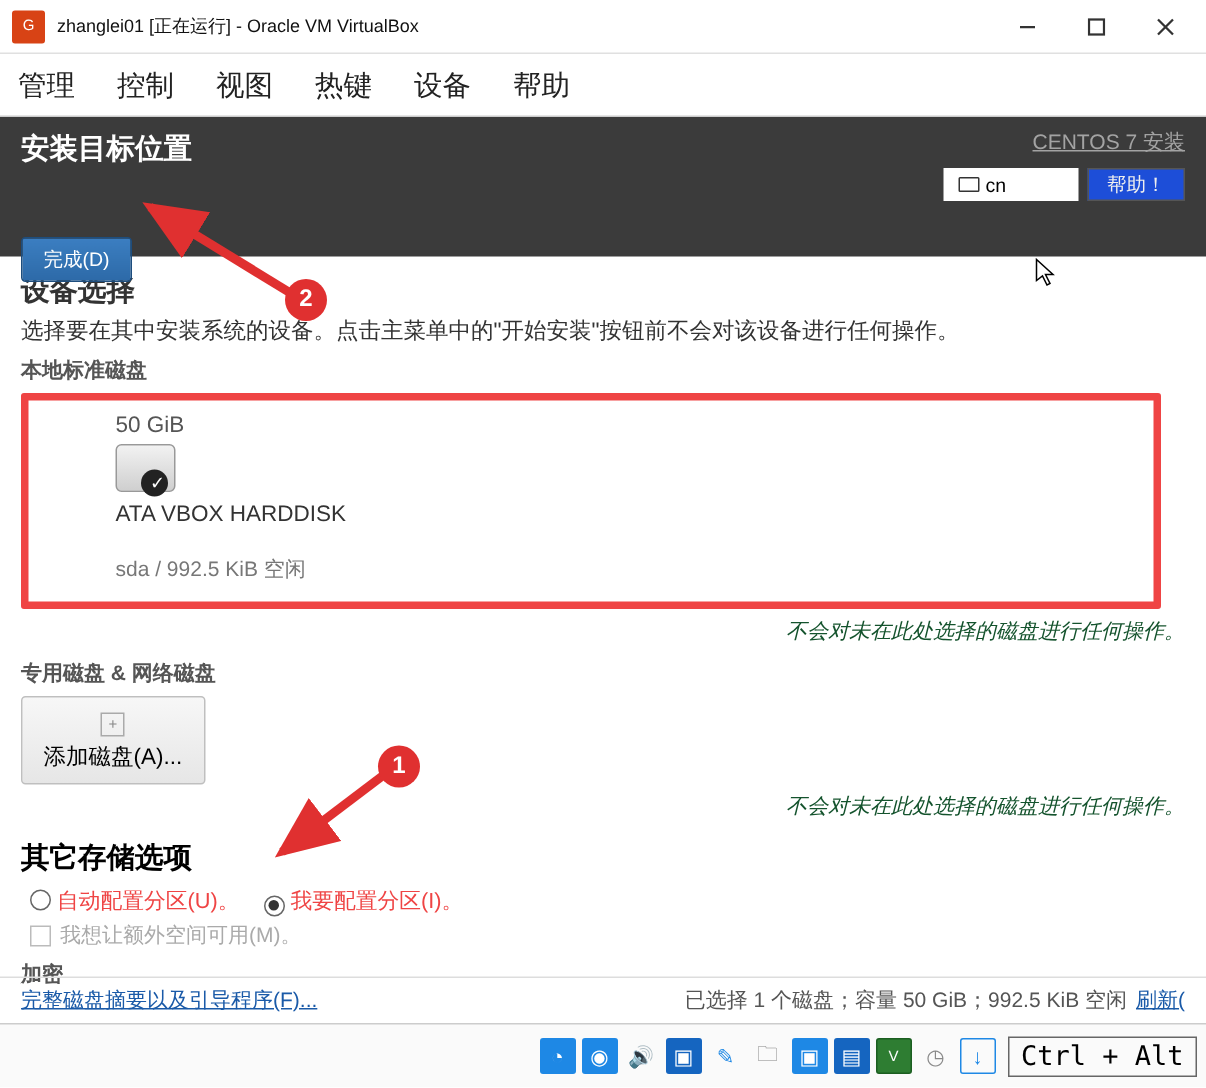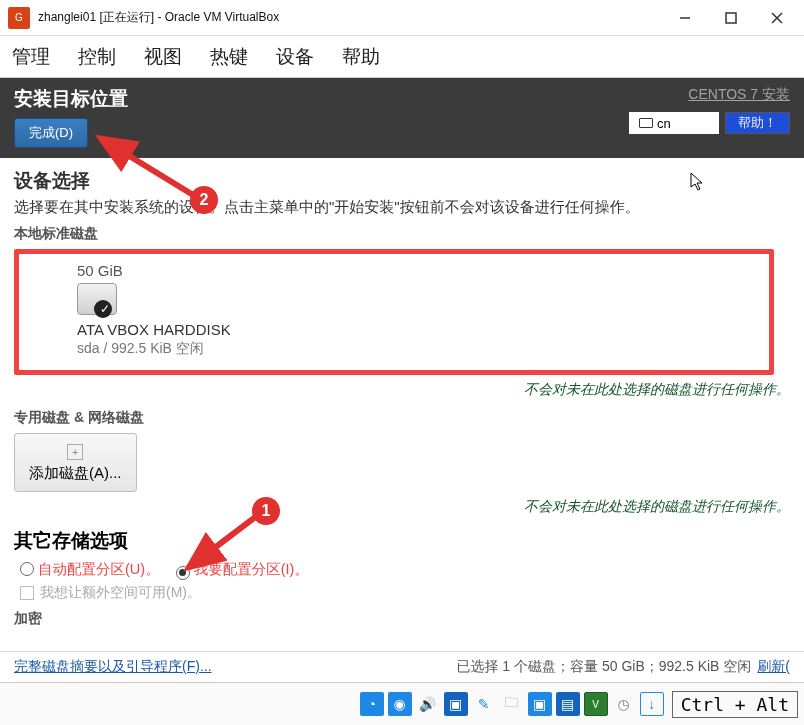--- a/index.html
+++ b/index.html
@@ -6,43 +6,43 @@
 body { width: 804px; height: 725px; background: #fff; overflow: hidden; position: relative; }
 
 .titlebar { height: 36px; display: flex; align-items: center; border-bottom: 1px solid #e0e0e0; padding: 0 4px; }
 .titlebar .app-icon { width: 22px; height: 22px; background: #d84315; border-radius: 2px; margin: 0 8px 0 4px; display: flex; align-items: center; justify-content: center; color: #fff; font-size: 10px; }
 .titlebar .title { flex: 1; font-size: 12px; color: #111; }
 .titlebar .win-btn { width: 46px; height: 36px; display: flex; align-items: center; justify-content: center; cursor: pointer; }
 
 .menubar { height: 42px; display: flex; align-items: center; padding: 0 12px; gap: 28px; font-size: 19px; color: #222; border-bottom: 1px solid #ccc; }
 .menubar .menu-item { cursor: pointer; }
 
-.anaconda-header { height: 80px; background: #3b3b3b; color: #fff; display: flex; align-items: flex-start; padding: 8px 14px; position: relative; justify-content: space-between; }
+.anaconda-header { height: 93px; background: #3b3b3b; color: #fff; display: flex; align-items: flex-start; padding: 8px 14px; position: relative; justify-content: space-between; }
 .anaconda-header .left { flex: 1; }
 .anaconda-header .heading { font-size: 19px; font-weight: bold; margin-bottom: 6px; }
-.done-btn { background: linear-gradient(#3b7ec1, #2d6aa8); border: 1px solid #1d4d7d; color: #fff; padding: 5px 14px; border-radius: 3px; font-size: 13px; cursor: pointer; }
+.done-btn { background: linear-gradient(#3b7ec1, #2d6aa8); border: 1px solid #1d4d7d; color: #fff; padding: 5px 14px; border-radius: 3px; font-size: 13px; cursor: pointer; margin-top: 40px; }
 .anaconda-header .right { text-align: right; }
 .anaconda-header .subtitle { font-size: 14px; color: #a3a3a3; margin-bottom: 8px; text-decoration: underline; }
 .locale-row { display: flex; gap: 6px; }
 .locale-box { background: #fff; color: #000; padding: 3px 10px; font-size: 13px; display: flex; align-items: center; gap: 4px; min-width: 90px; }
 .kb-icon { display: inline-block; width: 14px; height: 10px; border: 1px solid #333; border-radius: 1px; position: relative; }
 .help-btn { background: #1d4ed8; color: #eee; padding: 1px 12px; font-size: 13px; border: 1px solid #555; cursor: pointer; }
 
 .content { padding: 10px 14px 0; color: #333; }
 .section-title { font-size: 19px; font-weight: bold; margin-bottom: 4px; }
 .hint { font-size: 15px; margin-bottom: 8px; }
 .sub-heading { font-size: 14px; font-weight: bold; margin: 6px 0; color: #555; }
 
 .disk-card { border: 5px solid #ef4444; border-radius: 2px; padding: 8px 58px 12px; display: inline-block; min-width: 760px; }
 .disk-card .cap { font-size: 15px; color: #555; margin-bottom: 4px; }
 .hdd-icon { width: 40px; height: 32px; background: linear-gradient(#f2f2f2,#cfcfcf); border: 1px solid #999; border-radius: 4px; position: relative; margin-bottom: 6px; }
 .hdd-icon::after { content: ""; position: absolute; right: 4px; bottom: -4px; width: 18px; height: 18px; background: #222; border-radius: 50%; }
 .hdd-icon .chk { position: absolute; right: 6px; bottom: -2px; color: #fff; font-size: 12px; z-index: 1; }
 .disk-name { font-size: 15px; color: #333; }
-.disk-sub { font-size: 14px; color: #777; margin-top: 2px; }
+.disk-sub { font-size: 14px; color: #777; margin-top: 20px; }
 
 .right-note { text-align: right; font-style: italic; color: #14532d; font-size: 14px; padding: 6px 14px 4px 0; }
 
 .add-disk-btn { border: 1px solid #bfbfbf; background: linear-gradient(#f7f7f7,#e6e6e6); padding: 10px 14px 8px; border-radius: 3px; font-size: 15px; cursor: pointer; display: flex; flex-direction: column; align-items: center; gap: 4px; }
 .add-disk-btn .plus { width: 16px; height: 16px; border: 1px solid #aaa; font-size: 10px; display: flex; align-items: center; justify-content: center; color: #888; }
 
 .partition-section { padding: 0 14px; margin-top: 8px; }
 .radio-row { display: flex; align-items: center; gap: 16px; margin: 6px 0 4px 6px; font-size: 14.5px; color: #ef4444; }
 .radio { width: 14px; height: 14px; border: 1px solid #666; border-radius: 50%; display: inline-flex; align-items: center; justify-content: center; margin-right: 4px; vertical-align: -2px; }
 .radio.checked::after { content: ""; width: 7px; height: 7px; background: #333; border-radius: 50%; }

